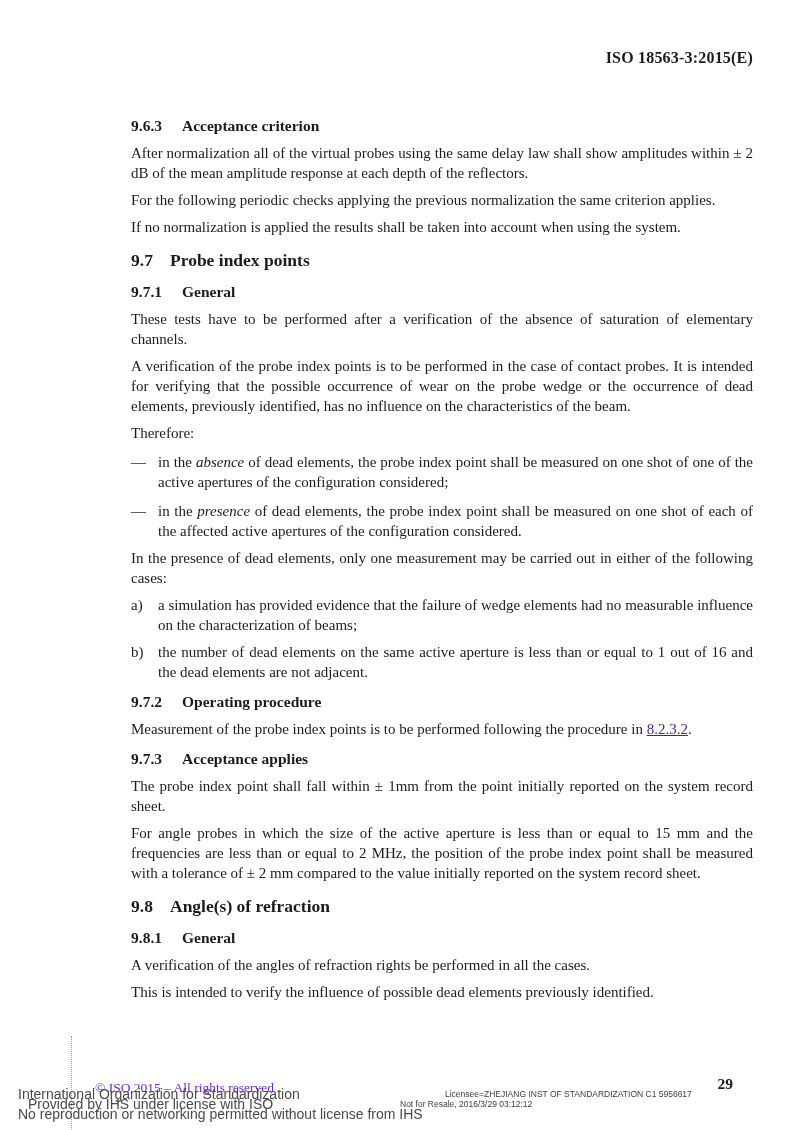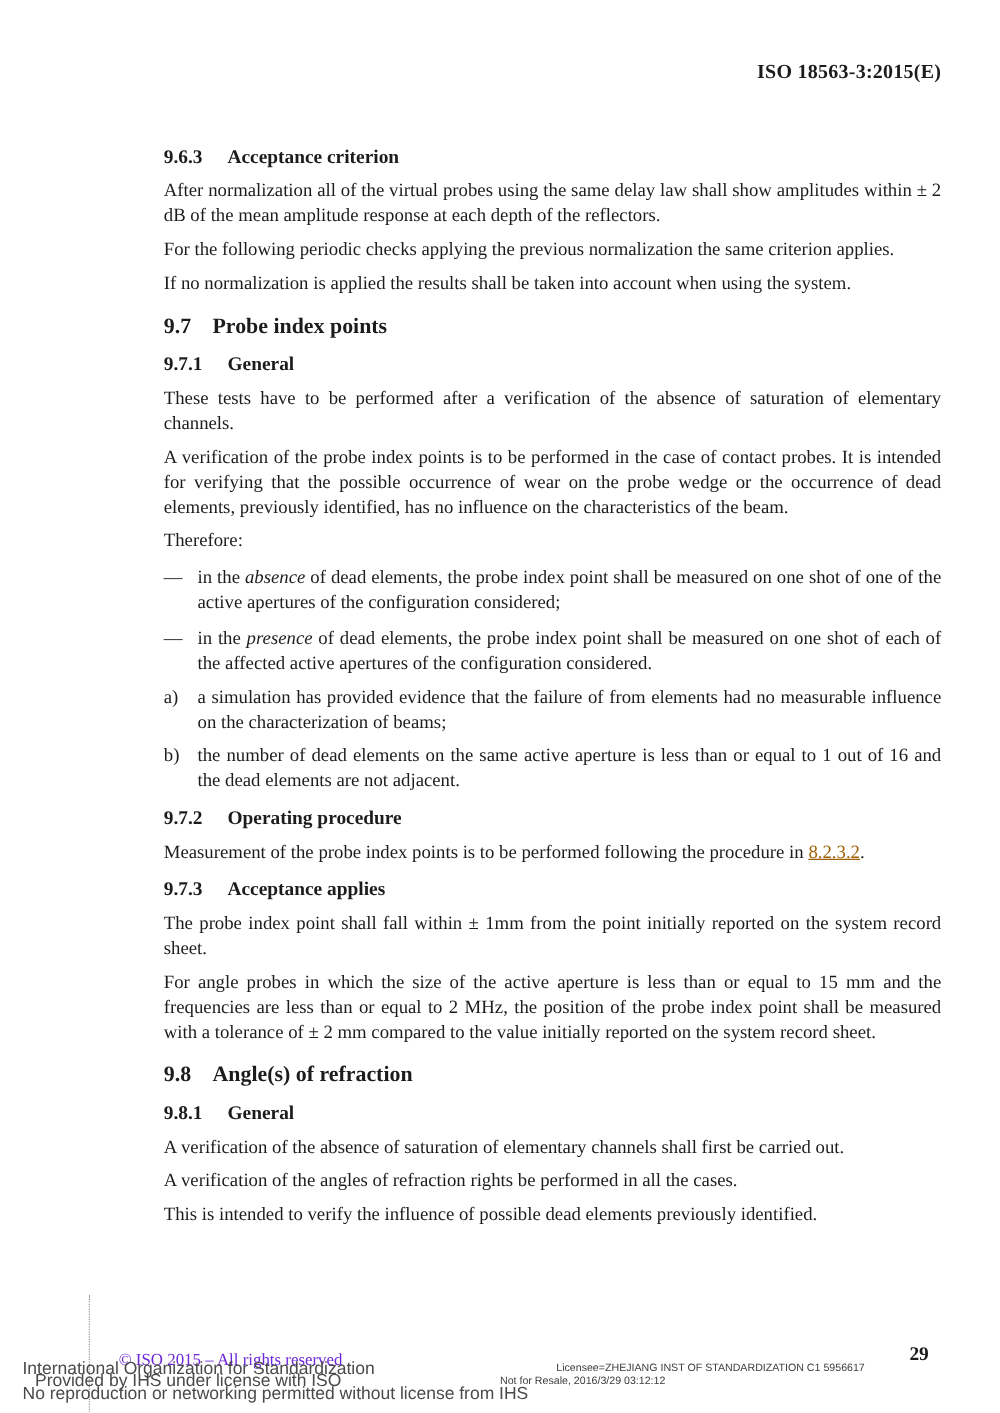--- a/index.html
+++ b/index.html
@@ -55,21 +55,21 @@
     line-height: 20px;
     margin: 0 0 7px 0;
   }
   .li .marker {
     flex: 0 0 27px;
     text-align: left;
   }
   .li .li-text { flex: 1 1 auto; text-align: justify; }
   .li.dash { margin-top: 9px; }
   .xref {
-    color: #a16207;
+    color: #4c1d95;
     text-decoration: underline;
     cursor: pointer;
   }
   i { font-style: italic; }
   .footer-copyright {
     position: absolute;
     left: 95px;
     top: 1080px;
     font-size: 13.5px;
     font-family: "Liberation Serif", serif;
@@ -91,21 +91,21 @@
     left: 400px;
     font-family: "Liberation Sans", sans-serif;
     font-size: 8.5px;
     color: #3d3d3d;
     white-space: nowrap;
   }
   .l1 { top: 1089px; padding-left: 45px; }
   .l2 { top: 1099px; }
   .page-number {
     position: absolute;
-    right: 57px;
+    right: 67px;
     top: 1075px;
     font-size: 15.5px;
     font-weight: bold;
     font-family: "Liberation Serif", serif;
   }
   .dotted-line {
     position: absolute;
     left: 71px;
     top: 1036px;
     height: 94px;
@@ -145,24 +145,25 @@
     <div class="li dash">
       <span class="marker">—</span>
       <div class="li-text"><span>in the </span><i>absence</i><span> of dead elements, the probe index point shall be measured on one shot of one of the active apertures of the configuration considered;</span></div>
     </div>
 
     <div class="li dash">
       <span class="marker">—</span>
       <div class="li-text"><span>in the </span><i>presence</i><span> of dead elements, the probe index point shall be measured on one shot of each of the affected active apertures of the configuration considered.</span></div>
     </div>
 
+    <p class="para">In the presence of dead elements, only one measurement may be carried out in either of the following cases:</p>
 
     <div class="li">
       <span class="marker">a)</span>
-      <div class="li-text">a simulation has provided evidence that the failure of from elements had no measurable influence on the characterization of beams;</div>
+      <div class="li-text">a simulation has provided evidence that the failure of wedge elements had no measurable influence on the characterization of beams;</div>
     </div>
 
     <div class="li">
       <span class="marker">b)</span>
       <div class="li-text">the number of dead elements on the same active aperture is less than or equal to 1 out of 16 and the dead elements are not adjacent.</div>
     </div>
 
     <div class="h3">
       <span class="num">9.7.2</span><span>Operating procedure</span>
     </div>
@@ -177,21 +178,20 @@
     <p class="para">For angle probes in which the size of the active aperture is less than or equal to 15 mm and the frequencies are less than or equal to 2 MHz, the position of the probe index point shall be measured with a tolerance of ± 2 mm compared to the value initially reported on the system record sheet.</p>
 
     <div class="h2">
       <span class="num">9.8</span><span>Angle(s) of refraction</span>
     </div>
 
     <div class="h3">
       <span class="num">9.8.1</span><span>General</span>
     </div>
 
-    <p class="para">A verification of the absence of saturation of elementary channels shall first be carried out.</p>
     <p class="para">A verification of the angles of refraction rights be performed in all the cases.</p>
     <p class="para">This is intended to verify the influence of possible dead elements previously identified.</p>
 
   </div>
 
   <div class="dotted-line"></div>
 
   <div class="footer-copyright">© ISO 2015 – All rights reserved</div>
 
   <div class="footer-tiny t1">International Organization for Standardization</div>

